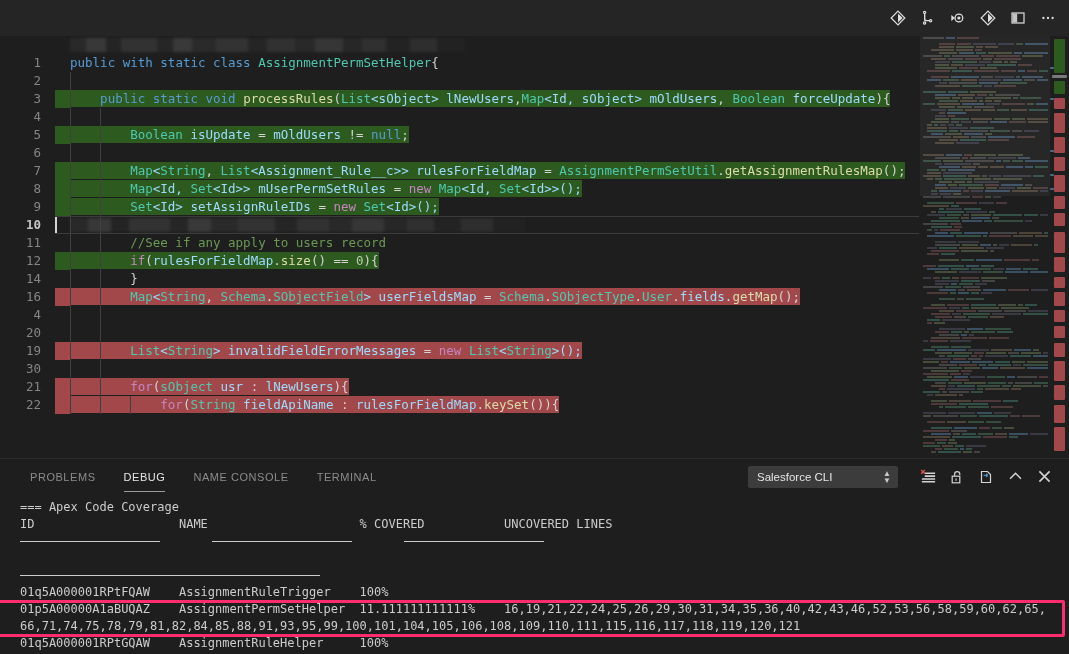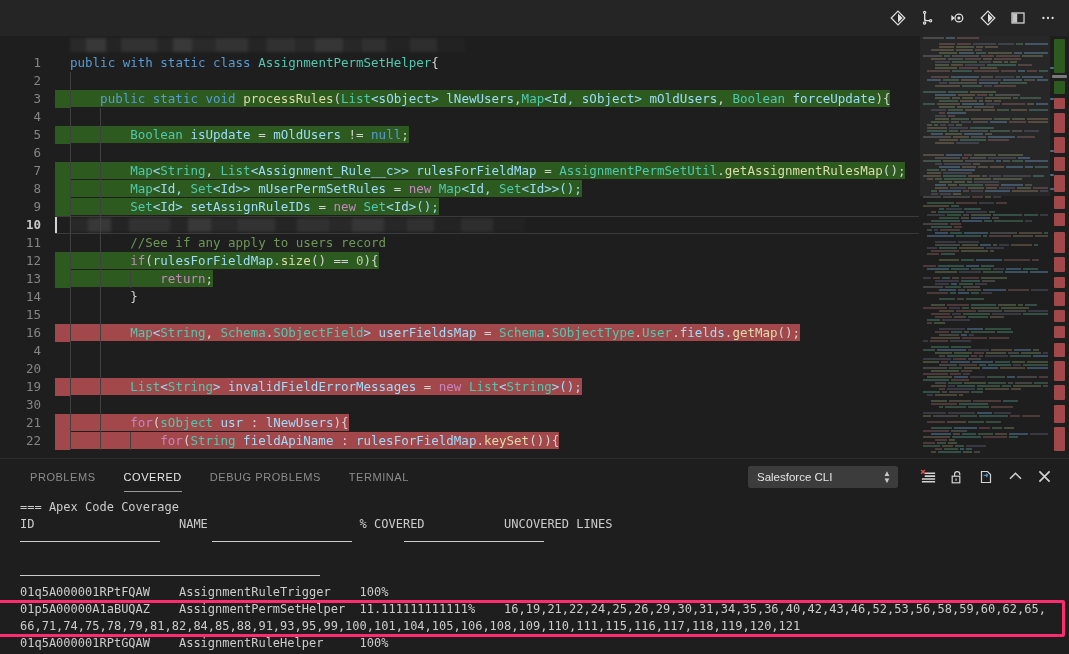--- a/index.html
+++ b/index.html
@@ -270,23 +270,21 @@
       <div class="line"><div class="lno">5</div><div class="cov green"></div><div class="ltext"><span class="hl hl-green"><span class="p">        </span><span class="t">Boolean </span><span class="v">isUpdate </span><span class="p">= </span><span class="v">mOldUsers </span><span class="p">!= </span><span class="k">null</span><span class="p">;</span></span><div class="indentline" style="left: 0px;"></div><div class="indentline" style="left: 30.08px;"></div></div></div>
       <div class="line"><div class="lno">6</div><div class="cov"></div><div class="ltext"><div class="indentline" style="left: 0px;"></div><div class="indentline" style="left: 30.08px;"></div></div></div>
       <div class="line"><div class="lno">7</div><div class="cov green"></div><div class="ltext"><span class="hl hl-green"><span class="p">        </span><span class="t">Map</span><span class="v">&lt;</span><span class="t">String</span><span class="p">, </span><span class="t">List</span><span class="v">&lt;Assignment_Rule__c&gt;&gt; </span><span class="v">rulesForFieldMap </span><span class="p">= </span><span class="t">AssignmentPermSetUtil</span><span class="p">.</span><span class="f">getAssignmentRulesMap</span><span class="p">();</span></span><div class="indentline" style="left: 0px;"></div><div class="indentline" style="left: 30.08px;"></div></div></div>
       <div class="line"><div class="lno">8</div><div class="cov green"></div><div class="ltext"><span class="hl hl-green"><span class="p">        </span><span class="t">Map</span><span class="v">&lt;Id, </span><span class="t">Set</span><span class="v">&lt;Id&gt;&gt; </span><span class="v">mUserPermSetRules </span><span class="p">= </span><span class="kp">new </span><span class="t">Map</span><span class="v">&lt;Id, </span><span class="t">Set</span><span class="v">&lt;Id&gt;&gt;();</span></span><div class="indentline" style="left: 0px;"></div><div class="indentline" style="left: 30.08px;"></div></div></div>
       <div class="line"><div class="lno">9</div><div class="cov green"></div><div class="ltext"><span class="hl hl-green"><span class="p">        </span><span class="t">Set</span><span class="v">&lt;Id&gt; </span><span class="v">setAssignRuleIDs </span><span class="p">= </span><span class="kp">new </span><span class="t">Set</span><span class="v">&lt;Id&gt;();</span></span><div class="indentline" style="left: 0px;"></div><div class="indentline" style="left: 30.08px;"></div></div></div>
       <div class="line"><div class="lno active">10</div><div class="cov"></div><div class="ltext"><div class="blur-row" style="width: 455px;"></div><div class="indentline" style="left: 0px;"></div><div class="indentline" style="left: 30.08px;"></div></div></div>
       <div class="cur-line-border" style="top: 180px;"></div>
       <div class="caret" style="top: 181px;"></div>
       <div class="line"><div class="lno">11</div><div class="cov"></div><div class="ltext"><span class="hl"><span class="c">        //See if any apply to users record</span></span><div class="indentline" style="left: 0px;"></div><div class="indentline" style="left: 30.08px;"></div></div></div>
       <div class="line"><div class="lno">12</div><div class="cov green"></div><div class="ltext"><span class="hl hl-green"><span class="p">        </span><span class="kp">if</span><span class="p">(</span><span class="v">rulesForFieldMap</span><span class="p">.</span><span class="f">size</span><span class="p">() </span><span class="p">== </span><span class="n">0</span><span class="p">){</span></span><div class="indentline" style="left: 0px;"></div><div class="indentline" style="left: 30.08px;"></div></div></div>
-      <div class="line"><div class="lno">13</div><div class="cov green"></div><div class="ltext"><span class="hl hl-green"><span class="p">            </span><span class="kp">return</span><span class="p">;</span></span><div class="indentline" style="left: 0px;"></div><div class="indentline" style="left: 30.08px;"></div><div class="indentline" style="left: 60.16px;"></div></div></div>
       <div class="line"><div class="lno">14</div><div class="cov"></div><div class="ltext"><span class="hl"><span class="p">        }</span></span><div class="indentline" style="left: 0px;"></div><div class="indentline" style="left: 30.08px;"></div></div></div>
-      <div class="line"><div class="lno">15</div><div class="cov"></div><div class="ltext"><div class="indentline" style="left: 0px;"></div><div class="indentline" style="left: 30.08px;"></div></div></div>
       <div class="line"><div class="lno">16</div><div class="cov red"></div><div class="ltext"><span class="hl hl-red"><span class="p">        </span><span class="t">Map</span><span class="v">&lt;</span><span class="t">String</span><span class="p">, </span><span class="t">Schema</span><span class="p">.</span><span class="t">SObjectField</span><span class="v">&gt; </span><span class="v">userFieldsMap </span><span class="p">= </span><span class="t">Schema</span><span class="p">.</span><span class="t">SObjectType</span><span class="p">.</span><span class="t">User</span><span class="p">.</span><span class="v">fields</span><span class="p">.</span><span class="f">getMap</span><span class="p">();</span></span><div class="indentline" style="left: 0px;"></div><div class="indentline" style="left: 30.08px;"></div></div></div>
       <div class="line"><div class="lno">4</div><div class="cov"></div><div class="ltext"><div class="indentline" style="left: 0px;"></div><div class="indentline" style="left: 30.08px;"></div></div></div>
       <div class="line"><div class="lno">20</div><div class="cov"></div><div class="ltext"><div class="indentline" style="left: 0px;"></div><div class="indentline" style="left: 30.08px;"></div></div></div>
       <div class="line"><div class="lno">19</div><div class="cov red"></div><div class="ltext"><span class="hl hl-red"><span class="p">        </span><span class="t">List</span><span class="v">&lt;</span><span class="t">String</span><span class="v">&gt; </span><span class="v">invalidFieldErrorMessages </span><span class="p">= </span><span class="kp">new </span><span class="t">List</span><span class="v">&lt;</span><span class="t">String</span><span class="v">&gt;();</span></span><div class="indentline" style="left: 0px;"></div><div class="indentline" style="left: 30.08px;"></div></div></div>
       <div class="line"><div class="lno">30</div><div class="cov"></div><div class="ltext"><div class="indentline" style="left: 0px;"></div><div class="indentline" style="left: 30.08px;"></div></div></div>
       <div class="line"><div class="lno">21</div><div class="cov red"></div><div class="ltext"><span class="hl hl-red"><span class="p">        </span><span class="kp">for</span><span class="p">(</span><span class="t">sObject </span><span class="v">usr </span><span class="p">: </span><span class="v">lNewUsers</span><span class="p">){</span></span><div class="indentline" style="left: 0px;"></div><div class="indentline" style="left: 30.08px;"></div></div></div>
       <div class="line"><div class="lno">22</div><div class="cov red"></div><div class="ltext"><span class="hl hl-red"><span class="p">            </span><span class="kp">for</span><span class="p">(</span><span class="t">String </span><span class="v">fieldApiName </span><span class="p">: </span><span class="v">rulesForFieldMap</span><span class="p">.</span><span class="f">keySet</span><span class="p">()){</span></span><div class="indentline" style="left: 0px;"></div><div class="indentline" style="left: 30.08px;"></div><div class="indentline" style="left: 60.16px;"></div></div></div>
     </div>
   <div class="minimap" id="minimap">
       <div class="mm-row" style="padding-left: 3px;">
@@ -1115,22 +1113,22 @@
       <div class="rk b" style="top: 61.8933px; height: 2.11px;"></div>
       <div class="rk b" style="top: 113.94px; height: 2.11px;"></div>
       <div class="rk b" style="top: 137.853px; height: 2.11px;"></div>
       <div class="rk b" style="top: 151.92px; height: 2.11px;"></div>
     </div>
 </div>
 
 <div class="panel">
   <div class="panel-header">
     <div class="ptab">PROBLEMS</div>
-    <div class="ptab active">COVERED</div>
-    <div class="ptab">DEBUG PROBLEMS</div>
+    <div class="ptab active">DEBUG</div>
+    <div class="ptab">NAME CONSOLE</div>
     <div class="ptab">TERMINAL</div>
 
     <div class="panel-actions">
       <div class="selwrap">
         <select class="sel" id="channel-select"><option value="Salesforce CLI">Salesforce CLI</option><option value="Tasks">Tasks</option><option value="Git">Git</option><option value="Extensions">Extensions</option><option value="Apex Language Server">Apex Language Server</option></select>
         <span class="sel-arrows">▲<br>▼</span>
       </div>
       <div class="pa-btn">
         <svg width="17" height="17" viewBox="0 0 18 18">
           <path d="M5 5.5h11M5 8.6h11M2 11.7h14M2 14.6h14" stroke="#d4d4d4" stroke-width="1.7"></path>

